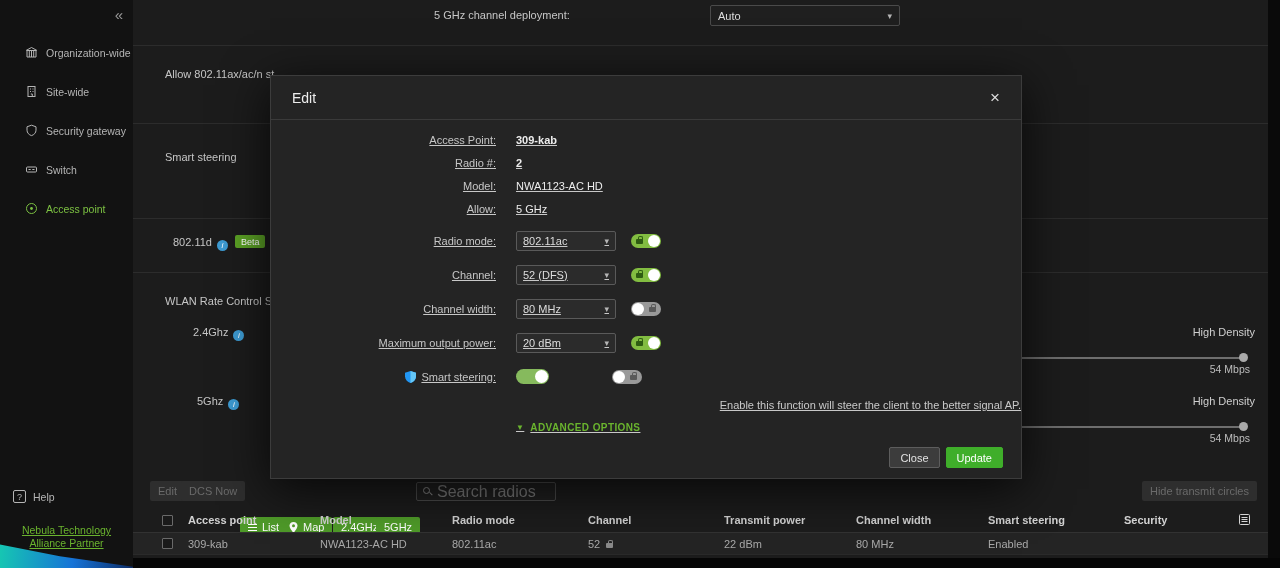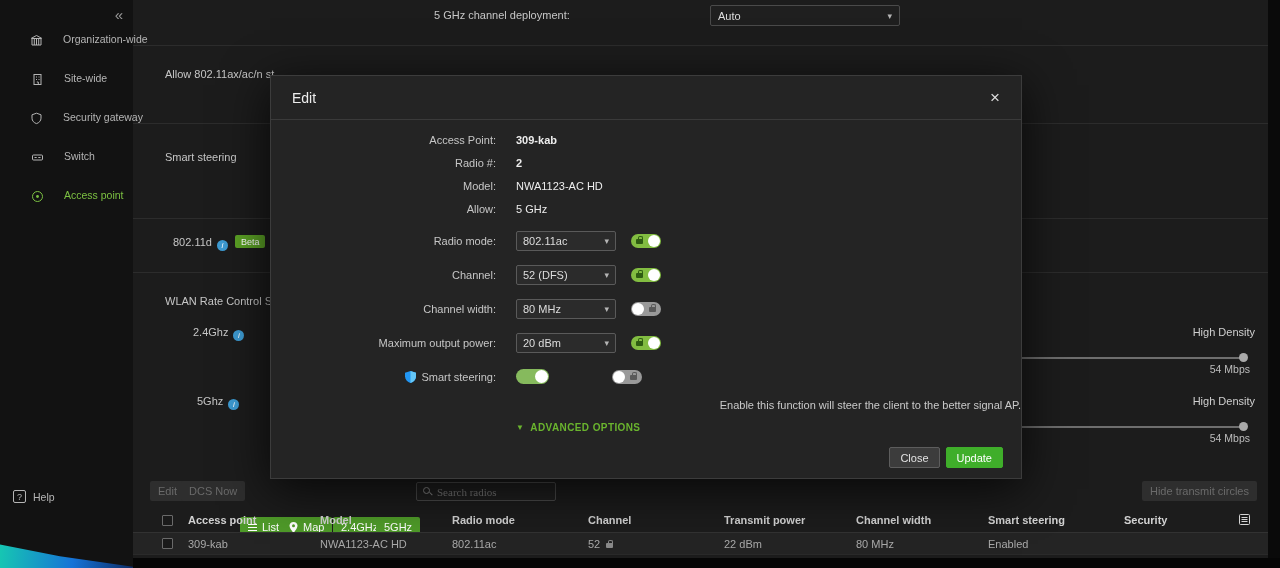--- a/index.html
+++ b/index.html
@@ -4,21 +4,21 @@
 <style>
   * { margin:0; padding:0; box-sizing:border-box; }
   body { background:#000; }
   .screen { position:relative; width:1280px; height:568px; background:#0a0a0a;
             font-family:"Liberation Sans", sans-serif; font-size:11px; color:#c8c8c8; overflow:hidden; }
 
   
   .sidebar { position:absolute; left:0; top:0; width:133px; height:568px; background:#121212; z-index:2; }
   .collapse { position:absolute; top:6px; right:10px; color:#9a9a9a; font-size:15px; cursor:pointer; }
   .nav { padding-top:33px; }
-  .nav-item { height:39px; display:flex; gap:20px; padding-left:30px; color:#b5b5b5; cursor:pointer; }
+  .nav-item { height:39px; display:flex; align-items:center; gap:8px; padding-left:24px; color:#b5b5b5; cursor:pointer; }
   .nav-item .nicon { width:14px; height:14px; display:flex; align-items:center; justify-content:center; color:#b5b5b5; }
   .nav-item.active, .nav-item.active .nicon { color:#7cc142; }
   .nlabel { white-space:nowrap; font-size:10.5px; }
   .help-row { position:absolute; left:13px; top:490px; display:flex; align-items:center; gap:7px; color:#b5b5b5; cursor:pointer; }
   .help-icon { width:13px; height:13px; border:1px solid #b5b5b5; border-radius:2px; font-size:9px;
                display:flex; align-items:center; justify-content:center; }
   .partner { position:absolute; top:524px; width:100%; text-align:center; color:#6ab42e; font-size:10.5px;
              line-height:13px; text-decoration:underline; cursor:pointer; z-index:3; }
   .corner-art { position:absolute; bottom:0; left:0; width:133px; height:26px;
                 background:linear-gradient(95deg,#16c7b2 0%,#1673d7 55%,#0d2c66 100%);
@@ -48,22 +48,22 @@
          font-size:11px; cursor:pointer; position:absolute; }
   .btn-disabled { background:#2e2e2e; color:#6a6a6a; cursor:default; }
   .btn-green { background:#4f9b29; color:#fff;margin-top:36px; }
   .icon-lines { width:9px; height:7px;
                 background:repeating-linear-gradient(to bottom,#fff 0,#fff 1px,transparent 1px,transparent 3px); }
   .searchbox { position:absolute; left:283px; top:1px; width:140px; height:19px; background:#1f1f1f;
                border:1px solid #4a4a4a; border-radius:2px; display:flex; align-items:center; gap:5px; padding:0 6px; }
   .mag { position:relative; width:9px; height:9px; flex:none; }
   .mag::before { content:""; position:absolute; left:0; top:0; width:5px; height:5px; border:1px solid #8a8a8a; border-radius:50%; }
   .mag::after { content:""; position:absolute; left:6px; top:6px; width:3.5px; height:1px; background:#8a8a8a; transform:rotate(45deg); }
-  .searchbox input { background:transparent; border:none; outline:none; color:#ccc; font-size:11px; width:100%;
-                     font-family:Liberation Serif, serif; }
+  .searchbox input { background:transparent; border:none; outline:none; color:#ccc; font-size:16px; width:100%;
+                     font-family:Liberation Sans, sans-serif; }
   .searchbox input::placeholder { color:#7a7a7a; }
 
   
   .thead { position:absolute; left:0; right:0; top:509px; height:23px; }
   .thead .tcell { font-weight:bold; color:#d2d2d2; }
   .trow { position:absolute; left:0; right:0; top:533px; height:21px; background:#242424; }
   .trow .tcell { color:#a9a9a9; }
   .tcell { position:absolute; top:5px; white-space:nowrap; }
   .tline1 { position:absolute; left:0; right:0; top:532px; height:1px; background:#323232; }
   .tline2 { position:absolute; left:0; right:0; top:554px; height:1px; background:#2a2a2a; }
@@ -88,21 +88,21 @@
   .toggle-lg { width:33px; height:15px; border-radius:8px; background:#86ba5d; display:inline-flex;
                align-items:center; justify-content:flex-end; padding:1px; cursor:pointer; flex:none; }
   .toggle-lg .knob { width:13px; height:13px; border-radius:50%; background:#fff; }
 
   
   .modal { position:absolute; left:270px; top:75px; width:752px; height:404px; background:#242424;
            border:1px solid #3c3c3c; box-shadow:0 10px 45px rgba(0,0,0,.75); z-index:5; }
   .modal-header { height:44px; border-bottom:1px solid #3a3a3a; display:flex; align-items:center;
                   padding:0 21px; font-size:14px; color:#ededed; }
   .modal-close { margin-left:auto; font-size:17px; color:#dcdcdc; cursor:pointer; line-height:1; }
-  .modal-body { padding-top:8px; }
+  .modal-body { padding-top:8px;text-decoration:underline; }
   .m-row { display:flex; align-items:center; }
   .info-row { height:23px; }
   .sel-row { height:27px; margin-top:7px; }
   .m-label { width:245px; text-align:right; padding-right:20px; color:#c6c6c6; flex:none;
              display:flex; justify-content:flex-end; align-items:center; gap:5px; }
   .m-value { color:#ededed; }
   .bold { font-weight:bold; }
   .dd { width:100px; height:20px; background:#2b2b2b; border:1px solid #5a5a5a; border-radius:2px;
         display:flex; align-items:center; justify-content:space-between; padding:0 6px; color:#ddd; cursor:pointer; }
   .m-toggle { margin-left:15px; }
@@ -169,20 +169,24 @@
             </svg>
         </span>
         <span class="nlabel">Access point</span>
       </div>
     </nav>
     <div class="help-row">
       <span class="help-icon">?</span>
       <span class="nlabel">Help</span>
     </div>
     <div class="corner-art"></div>
+    <div class="partner">
+      <div>Nebula Technology</div>
+      <div>Alliance Partner</div>
+    </div>
   </aside>
 
   <main class="content">
     <span class="lab" style="left:301px; top:9px;">5 GHz channel deployment:</span>
     <div class="dd-top">
       <span>Auto</span>
       <span class="caret">▾</span>
     </div>
     <div class="divider" style="top:45px;"></div>
 

